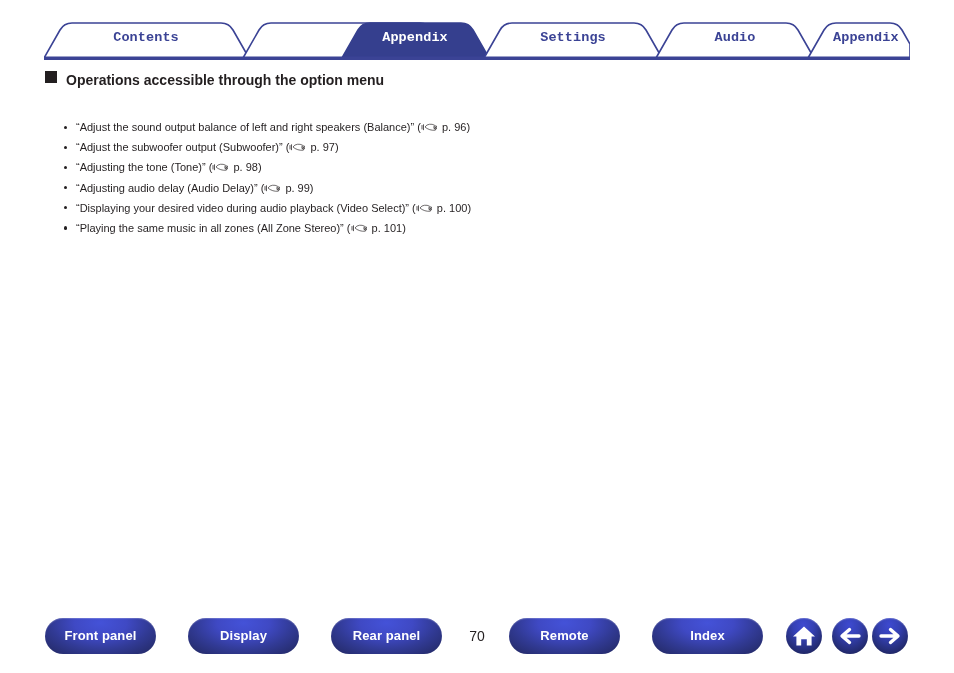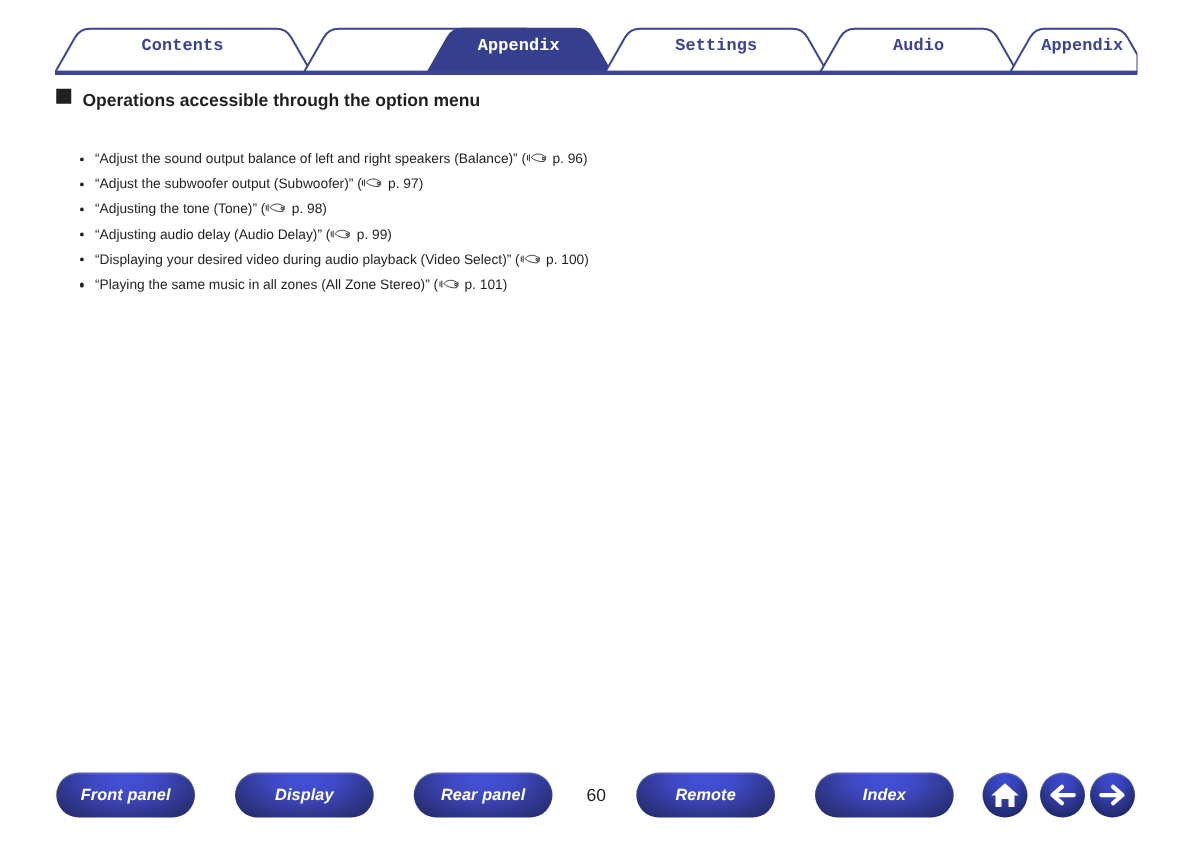--- a/index.html
+++ b/index.html
@@ -111,21 +111,20 @@
     background:
       radial-gradient(ellipse 62% 105% at 50% 14%, #4452d8 0%, #3f49c4 38%, #313a94 72%, #272e72 100%);
     box-shadow: inset 0 1px 1px rgba(255,255,255,0.22);
     color: #ffffff;
     font-size: 13px;
     font-weight: bold;
     text-align: center;
     line-height: 36px;
     white-space: nowrap;
     letter-spacing: 0.1px;
-    font-style: italic;
   }
   .circ {
     position: absolute;
     top: 0;
     width: 36px;
     height: 36px;
     border-radius: 50%;
     background:
       radial-gradient(ellipse 70% 85% at 48% 20%, #3e4ad0 0%, #3541b5 40%, #27307f 78%, #1e2560 100%);
     box-shadow: inset 0 1px 1px rgba(255,255,255,0.22);
@@ -238,21 +237,21 @@
   </div>
 
   <div class="pill" style="left:331px; width:111px;">
     <span>Rear panel</span>
   </div>
 
   <div class="pill" style="left:188px; width:111px;">
     <span>Display</span>
   </div>
 
-  <div id="pagenum">60</div>
+  <div id="pagenum">70</div>
 
   <div class="pill" style="left:509px; width:111px;">
     <span>Remote</span>
   </div>
 
   <div class="pill" style="left:652px; width:111px;">
     <span>Index</span>
   </div>
 
   <div class="circ" style="left:786px;">

